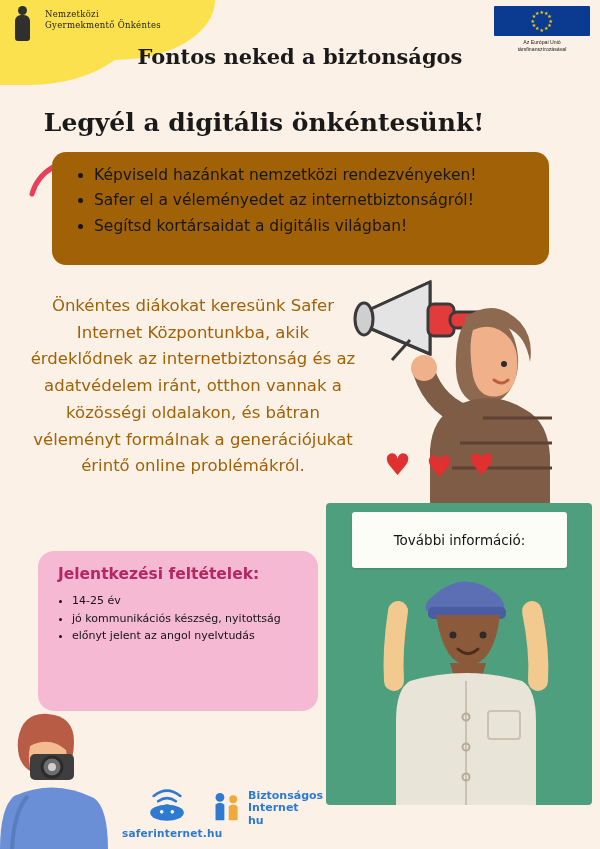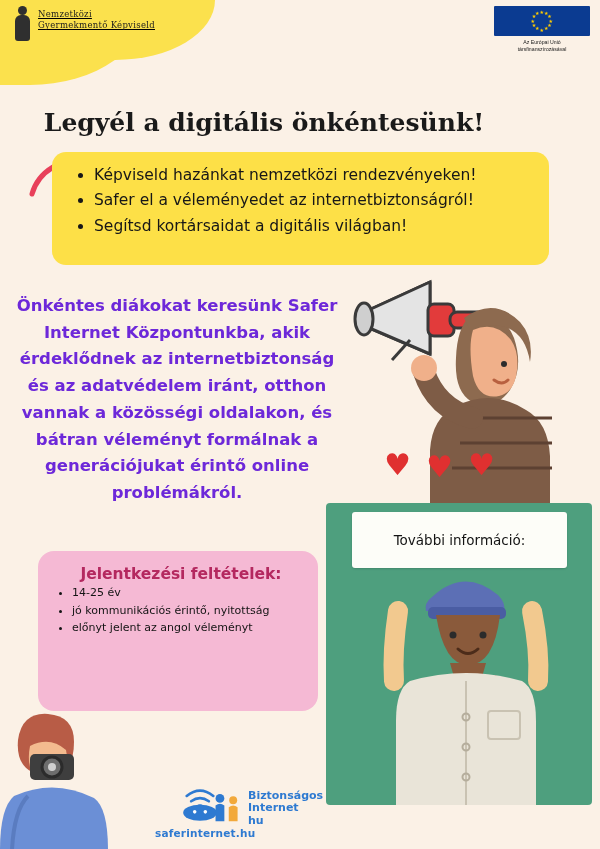--- a/index.html
+++ b/index.html
@@ -16,21 +16,21 @@
     border-bottom-right-radius:100px 60px;
   }
   .corner-yellow2{
     position:absolute;top:0;left:0;width:150px;height:85px;
     background:#fbe14d;
     border-bottom-right-radius:120px 85px;
   }
   
   .logo-gyk{
     position:absolute;top:6px;left:14px;width:160px;height:42px;
-    display:flex;align-items:flex-start;gap:4px;text-decoration:underline;
+    display:flex;align-items:flex-start;gap:11px;
   }
   .logo-gyk .mark{width:20px;height:38px;position:relative;flex:none;}
   .logo-gyk .mark .head{
     position:absolute;top:0;left:4px;width:9px;height:9px;border-radius:50%;
     background:#2f2f2f;
   }
   .logo-gyk .mark .body{
     position:absolute;top:9px;left:1px;width:15px;height:26px;
     background:#2f2f2f;border-radius:6px 6px 3px 3px;
   }
@@ -58,90 +58,90 @@
     font-size:21px;line-height:1.25;color:#1a1a1a;
   }
   .head2{
     position:absolute;top:108px;left:0;width:528px;text-align:center;
     font-family:"DejaVu Serif", serif;font-weight:bold;
     font-size:25px;line-height:1.2;color:#1a1a1a;
   }
   
   .purple-card{
     position:absolute;top:152px;left:52px;width:497px;height:113px;
-    background:#fde047;border-radius:14px;
+    background:#a16207;border-radius:14px;
     padding:12px 14px 12px 26px;box-sizing:border-box;
   }
   .purple-card ul{margin:0;padding:0 0 0 16px;}
   .purple-card li{
     font-size:15.5px;line-height:1.45;color:#171717;margin-bottom:3px;
     font-family:"DejaVu Sans", sans-serif;
   }
   
   .red-arrow{position:absolute;top:150px;left:28px;width:70px;height:50px;}
   
   .body-par{
-    position:absolute;top:293px;left:12px;width:330px;
-    text-align:center;font-size:16.5px;line-height:1.62;color:#6d28d9;font-weight:bold;
+    position:absolute;top:293px;left:28px;width:330px;
+    text-align:center;font-size:16.5px;line-height:1.62;color:#a16207;
   }
   
   .pink-card{
     position:absolute;top:551px;left:38px;width:280px;height:160px;
     background:#f5b9d4;border-radius:16px;
     padding:12px 14px 10px 20px;box-sizing:border-box;
   }
   .pink-title{
-    color:#b4285f;font-weight:bold;font-size:15.5px;margin:2px 0 2px 0;text-align:center;
+    color:#b4285f;font-weight:bold;font-size:15.5px;margin:2px 0 10px 0;
   }
   .pink-card ul{margin:0;padding:0 0 0 14px;}
   .pink-card li{font-size:11px;line-height:1.42;color:#141414;margin-bottom:2px;}
   
   .green-board{
     position:absolute;top:503px;left:326px;width:266px;height:302px;
     background:#4e9f7e;border-radius:4px;
   }
   .white-sign{
     position:absolute;top:512px;left:352px;width:215px;height:56px;
     background:#fdfdf8;border-radius:3px;
     display:flex;flex-direction:column;align-items:center;justify-content:center;
     box-shadow:0 1px 2px rgba(0,0,0,.15);
   }
   .white-sign div{font-size:13.5px;line-height:1.5;color:#141414;}
   .white-sign .url{font-weight:bold;}
   
   .logo-safer{
-    position:absolute;left:122px;top:785px;width:90px;text-align:center;margin-left:33px;
+    position:absolute;left:122px;top:785px;width:90px;text-align:center;
   }
   .logo-safer .label{
     font-size:10.5px;font-weight:bold;color:#2e7ad1;margin-top:2px;
     letter-spacing:.2px;
   }
   .logo-bi{
     position:absolute;left:212px;top:790px;width:120px;
-    display:flex;align-items:flex-end;gap:6px;
+    display:flex;align-items:center;gap:6px;
   }
   .logo-bi .txt{font-size:11px;font-weight:bold;color:#2e7ad1;line-height:1.12;}
   
   .illus{position:absolute;}
   .heart{position:absolute;color:#e03030;font-size:30px;line-height:30px;}
 </style>
 </head>
 <body>
 
 <div class="corner-yellow"></div>
 <div class="corner-yellow2"></div>
 
 <div class="logo-gyk">
   <div class="mark">
     <div class="head"></div>
       <div class="body"></div>
   </div>
   <div class="txt">
     <div>Nemzetközi</div>
-    <div>Gyermekmentő Képviseld</div>
+    <div>Gyermekmentő Önkéntes</div>
   </div>
 </div>
 
 <div class="eu-box">
   <div class="eu-flag" id="euflag">
       <div class="eu-star" style="left: 45.5px; top: 3.5px;">★</div>
       <div class="eu-star" style="left: 50px; top: 4.70577px;">★</div>
       <div class="eu-star" style="left: 53.2942px; top: 8px;">★</div>
       <div class="eu-star" style="left: 54.5px; top: 12.5px;">★</div>
       <div class="eu-star" style="left: 53.2942px; top: 17px;">★</div>
@@ -151,20 +151,21 @@
       <div class="eu-star" style="left: 37.7058px; top: 17px;">★</div>
       <div class="eu-star" style="left: 36.5px; top: 12.5px;">★</div>
       <div class="eu-star" style="left: 37.7058px; top: 8px;">★</div>
       <div class="eu-star" style="left: 41px; top: 4.70577px;">★</div>
     </div>
   <div class="eu-caption" style="white-space:pre-line">Az Európai Unió
 társfinanszírozásával</div>
 </div>
 
 <div class="head1">
+  <div>Fontos neked a biztonságos</div>
 </div>
 <div class="head2">Legyél a digitális önkéntesünk!</div>
 
 <svg class="red-arrow" viewBox="0 0 70 50">
   <path d="M4 44 C 10 22, 34 6, 62 10" stroke="#e8405a" stroke-width="5" fill="none" stroke-linecap="round"></path>
   <path d="M62 10 L 48 6 M62 10 L 54 22" stroke="#e8405a" stroke-width="5" fill="none" stroke-linecap="round"></path>
 </svg>
 
 <div class="purple-card">
   <ul>
@@ -204,22 +205,22 @@
 </svg>
 
 <div class="heart" style="top:450px;left:384px;">♥</div>
 <div class="heart" style="top:452px;left:426px;">♥</div>
 <div class="heart" style="top:450px;left:468px;">♥</div>
 
 <div class="pink-card">
   <div class="pink-title">Jelentkezési feltételek:</div>
   <ul>
     <li>14-25 év</li>
-    <li>jó kommunikációs érintő, nyitottság</li>
-    <li>előnyt jelent az angol véleményt</li>
+    <li>jó kommunikációs készség, nyitottság</li>
+    <li>előnyt jelent az angol nyelvtudás</li>
   </ul>
 </div>
 
 <div class="green-board"></div>
 
 <svg class="illus" style="top:545px;left:340px;width:250px;height:260px" viewBox="0 0 250 260">
 
   <path d="M58 66 q-6 40 -4 70" stroke="#f2c98f" stroke-width="20" fill="none" stroke-linecap="round"></path>
   <path d="M192 66 q8 40 6 70" stroke="#f2c98f" stroke-width="20" fill="none" stroke-linecap="round"></path>
 

